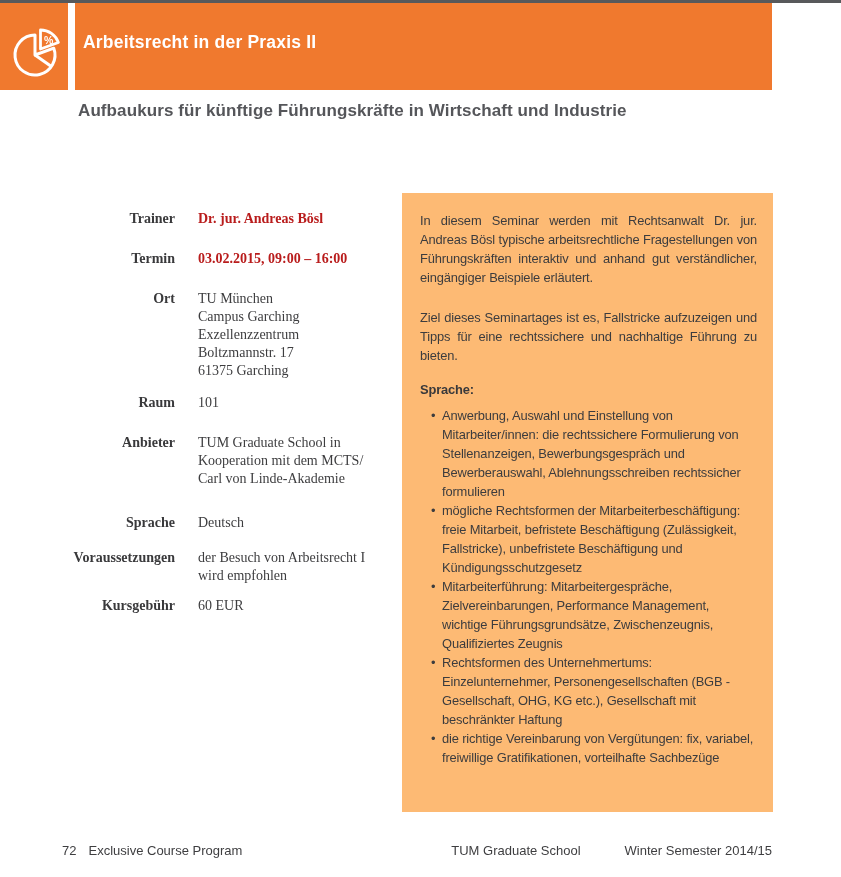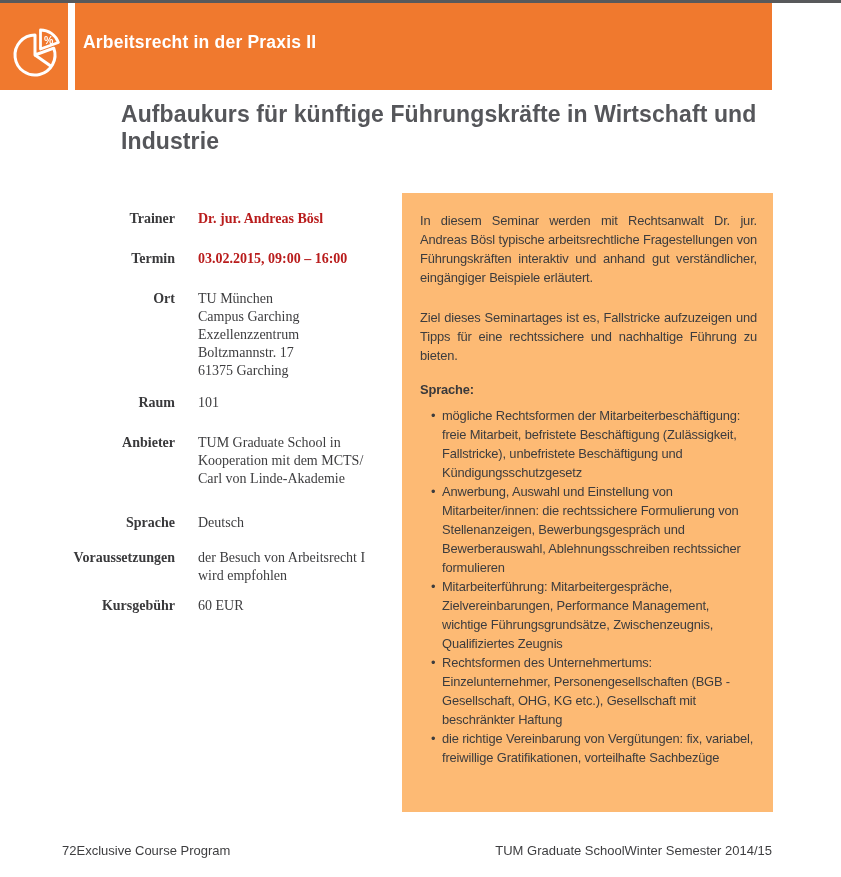--- a/index.html
+++ b/index.html
@@ -21,21 +21,21 @@
   .title-bar {
     position:absolute; left:75px; top:3px; width:697px; height:87px;
     background:#F0792E; display:flex; align-items:center;
   }
   .title-bar h1 {
     color:#ffffff; font-size:17.5px; font-weight:700;
     padding-left:8px; padding-bottom:8px; letter-spacing:0.2px;
   }
   .subtitle {
     position:absolute; left:78px; top:101px;
-    font-size:23px; font-weight:700; color:#55565A; letter-spacing:0.1px;margin-left:43px;
+    font-size:17px; font-weight:700; color:#55565A; letter-spacing:0.1px;
   }
   .details {
     position:absolute; left:0; top:210px; width:392px;
   }
   .row { display:grid; grid-template-columns:175px 195px; column-gap:23px; margin-bottom:22px;font-family:Liberation Serif, serif; }
   .row:nth-child(3) { margin-bottom:14px; }
   .row:nth-child(5) { margin-bottom:26px; }
   .row:nth-child(6) { margin-bottom:17px; }
   .row:nth-child(7) { margin-bottom:12px; }
   .label {
@@ -54,22 +54,22 @@
   .panel p + p { margin-top:21px; }
   .inhalt-heading { font-weight:700; margin-top:15px; margin-bottom:7px; color:#39393B; }
   .panel ul { list-style:none; padding-left:22px; }
   .panel li { position:relative; }
   .panel li::before { content:"\2022"; position:absolute; left:-11px; top:0; }
   .page-footer {
     position:absolute; left:62px; top:843px; width:710px;
     display:flex; justify-content:space-between;
     font-size:13px; color:#3E3E40;
   }
-  .f-left { display:flex; gap:0; }
-  .f-right { display:flex; }
+  .f-left { display:flex; gap:12px; }
+  .f-right { display:flex; gap:44px; }
 </style>
 </head>
 <body>
 
 <div class="page">
 
   <div class="top-rule"></div>
 
   <div class="logo-block">
     <svg width="52" height="58" viewBox="0 0 52 58">
@@ -142,22 +142,22 @@
         <div class="line">60 EUR</div>
       </div>
     </div>
   </section>
 
   <aside class="panel">
     <p>In diesem Seminar werden mit Rechtsanwalt Dr. jur. Andreas Bösl typische arbeitsrechtliche Fragestellungen von Führungskräften interaktiv und anhand gut verständlicher, eingängiger Beispiele erläutert.</p>
     <p>Ziel dieses Seminartages ist es, Fallstricke aufzuzeigen und Tipps für eine rechtssichere und nachhaltige Führung zu bieten.</p>
     <div class="inhalt-heading">Sprache:</div>
     <ul>
+      <li>Anwerbung, Auswahl und Einstellung von Mitarbeiter/innen: die rechtssichere Formulierung von Stellenanzeigen, Bewerbungsgespräch und Bewerberauswahl, Ablehnungsschreiben rechtssicher formulieren</li>
       <li>mögliche Rechtsformen der Mitarbeiterbeschäftigung: freie Mitarbeit, befristete Beschäftigung (Zulässigkeit, Fallstricke), unbefristete Beschäftigung und Kündigungsschutzgesetz</li>
-      <li>Anwerbung, Auswahl und Einstellung von Mitarbeiter/innen: die rechtssichere Formulierung von Stellenanzeigen, Bewerbungsgespräch und Bewerberauswahl, Ablehnungsschreiben rechtssicher formulieren</li>
       <li>Mitarbeiterführung: Mitarbeitergespräche, Zielvereinbarungen, Performance Management, wichtige Führungsgrundsätze, Zwischenzeugnis, Qualifiziertes Zeugnis</li>
       <li>Rechtsformen des Unternehmertums: Einzelunternehmer, Personengesellschaften (BGB - Gesellschaft, OHG, KG etc.), Gesellschaft mit beschränkter Haftung</li>
       <li>die richtige Vereinbarung von Vergütungen: fix, variabel, freiwillige Gratifikationen, vorteilhafte Sachbezüge</li>
     </ul>
   </aside>
 
   <footer class="page-footer">
     <div class="f-left">
       <span>72</span>
       <span>Exclusive Course Program</span>

